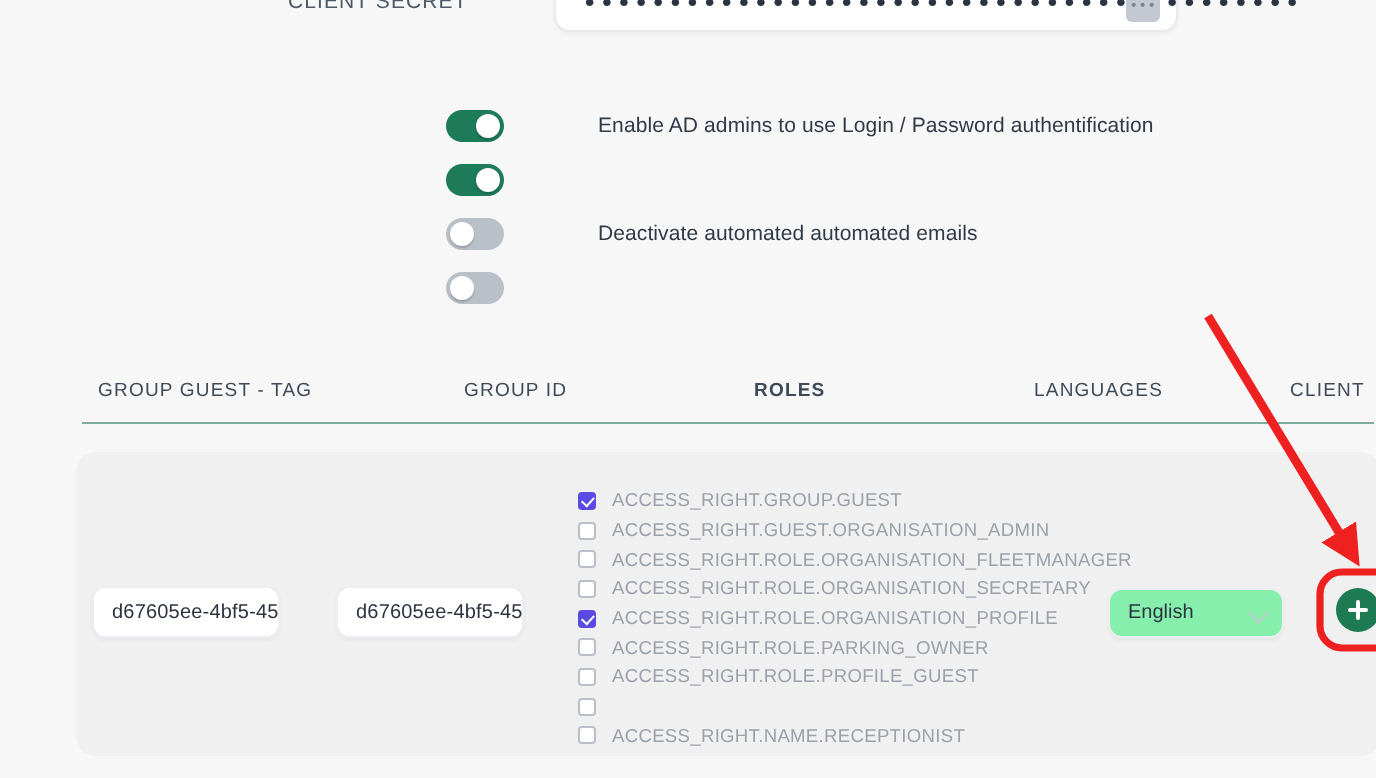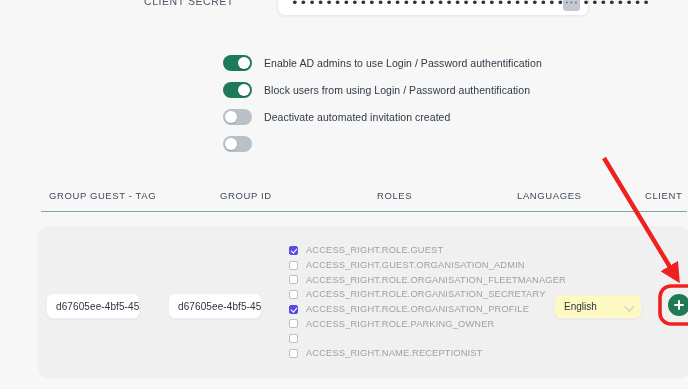--- a/index.html
+++ b/index.html
@@ -93,20 +93,21 @@
     position: absolute;
     left: 203px;
     top: 50px;
     width: 400px;
   }
   .toggle-row {
     display: flex;
     align-items: center;
     height: 25px;
     margin-bottom: 2px;
+    gap: 35px;
   }
   .switch {
     width: 29px;
     height: 16px;
     border-radius: 9px;
     position: relative;
     flex: 0 0 auto;
     transition: background .15s;
   }
   .switch.on { background: #1e7b59; }
@@ -140,22 +141,22 @@
   }
   .th {
     position: absolute;
     top: 0;
     font-size: 9.5px;
     letter-spacing: 0.6px;
     color: #3d4b59;
     white-space: nowrap;
   }
   .th-group-name { left: 29px; }
-  .th-group-id   { left: 200px; text-align: right; }
-  .th-roles      { left: 357px; }
+  .th-group-id   { left: 212px; text-align: right; }
+  .th-roles      { left: 357px; font-weight: bold; }
   .th-languages  { left: 497px; }
   .th-actions    { left: 625px; }
 
   .head-divider {
     position: absolute;
     left: 21px;
     top: 211px;
     width: 646px;
     height: 1px;
     background: #7fab9d;
@@ -241,21 +242,21 @@
     white-space: nowrap;
   }
 
   
   .lang-select {
     position: absolute;
     left: 534px;
     top: 294px;
     width: 86px;
     height: 23px;
-    background: #fef9c3;
+    background: #86efac;
     border: 1px solid #eceef1;
     border-radius: 7px;
     box-shadow: 0 1px 2px rgba(20,25,40,0.05);
     display: flex;
     align-items: center;
   }
   .lang-select .value {
     padding-left: 9px;
     font-size: 10px;
     color: #2b3440;
@@ -330,28 +331,27 @@
       <div class="switch on">
         <div class="knob"></div>
       </div>
       <div class="toggle-label">Enable AD admins to use Login / Password authentification</div>
     </div>
 
     <div class="toggle-row">
       <div class="switch on">
         <div class="knob"></div>
       </div>
-      <div class="toggle-label">Block users from using Login / Password authentification</div>
     </div>
 
     <div class="toggle-row">
       <div class="switch off">
         <div class="knob"></div>
       </div>
-      <div class="toggle-label">Deactivate automated invitation created</div>
+      <div class="toggle-label">Deactivate automated automated emails</div>
     </div>
 
     <div class="toggle-row">
       <div class="switch off">
         <div class="knob"></div>
       </div>
     </div>
 
   </div>
 
@@ -371,21 +371,21 @@
   </div>
 
   <div class="input-pill input-group-id">
     <span>d67605ee-4bf5-450</span>
   </div>
 
   <div class="roles">
 
     <div class="role-row">
       <div class="cbox on"></div>
-      <div class="role-label">ACCESS_RIGHT.ROLE.GUEST</div>
+      <div class="role-label">ACCESS_RIGHT.GROUP.GUEST</div>
     </div>
 
     <div class="role-row">
       <div class="cbox off"></div>
       <div class="role-label">ACCESS_RIGHT.GUEST.ORGANISATION_ADMIN</div>
     </div>
 
     <div class="role-row">
       <div class="cbox off"></div>
       <div class="role-label">ACCESS_RIGHT.ROLE.ORGANISATION_FLEETMANAGER</div>
@@ -399,20 +399,24 @@
     <div class="role-row">
       <div class="cbox on"></div>
       <div class="role-label">ACCESS_RIGHT.ROLE.ORGANISATION_PROFILE</div>
     </div>
 
     <div class="role-row">
       <div class="cbox off"></div>
       <div class="role-label">ACCESS_RIGHT.ROLE.PARKING_OWNER</div>
     </div>
 
+    <div class="role-row">
+      <div class="cbox off"></div>
+      <div class="role-label">ACCESS_RIGHT.ROLE.PROFILE_GUEST</div>
+    </div>
 
     <div class="role-row">
       <div class="cbox off"></div>
     </div>
 
     <div class="role-row">
       <div class="cbox off"></div>
       <div class="role-label">ACCESS_RIGHT.NAME.RECEPTIONIST</div>
     </div>
 

